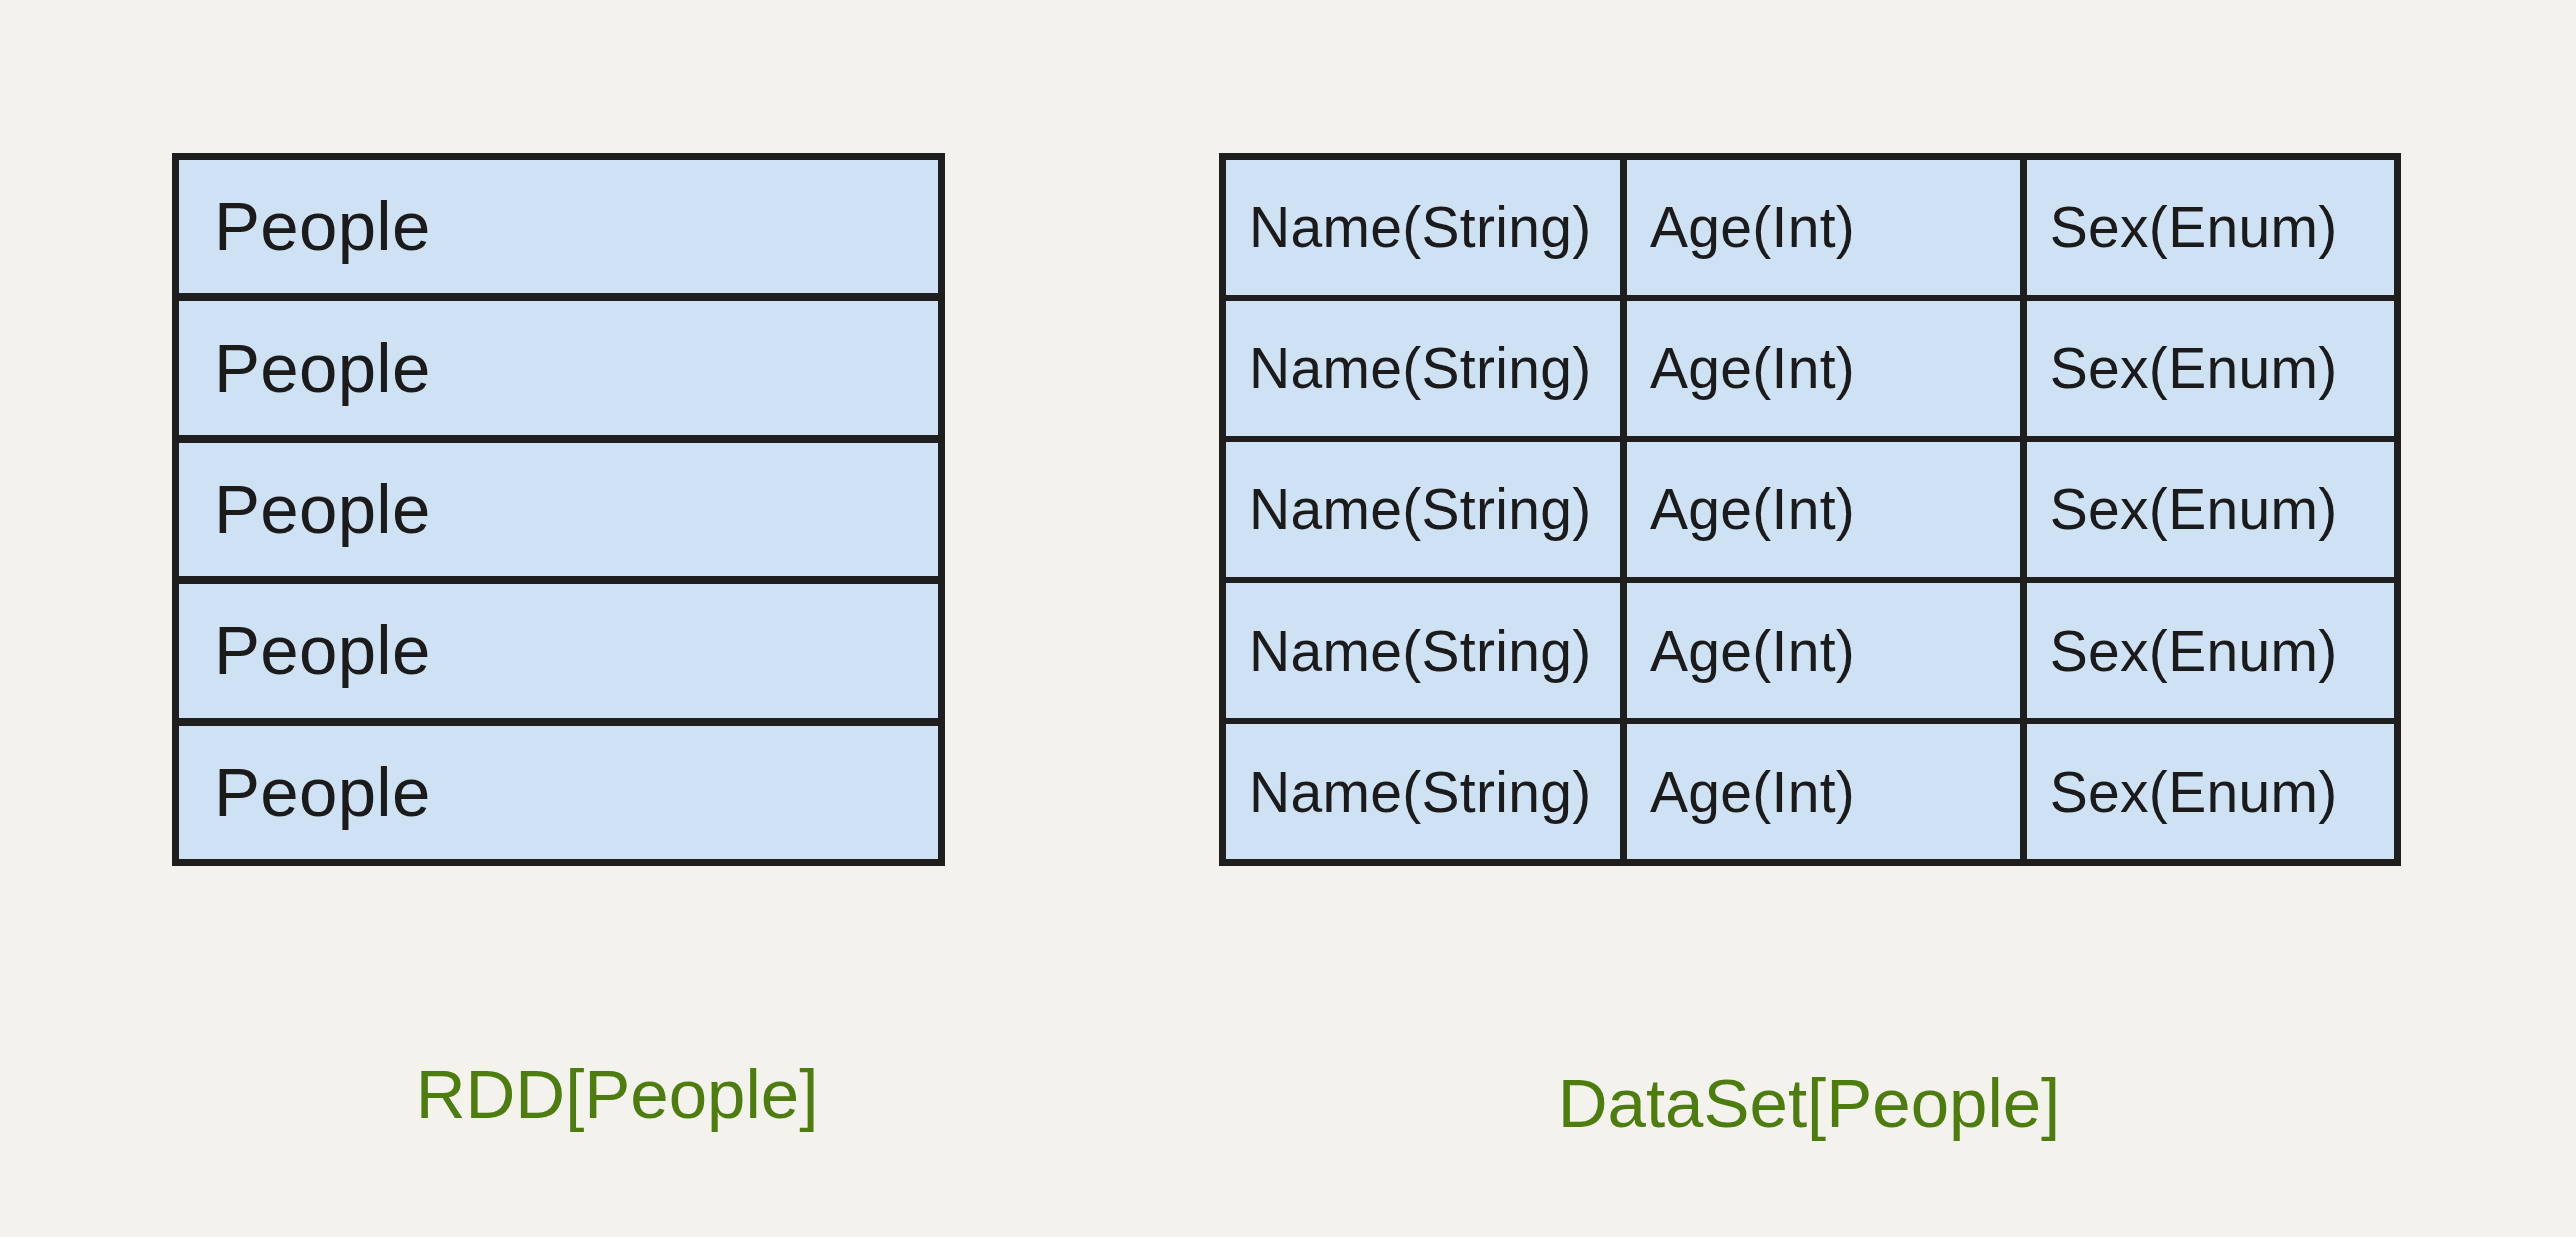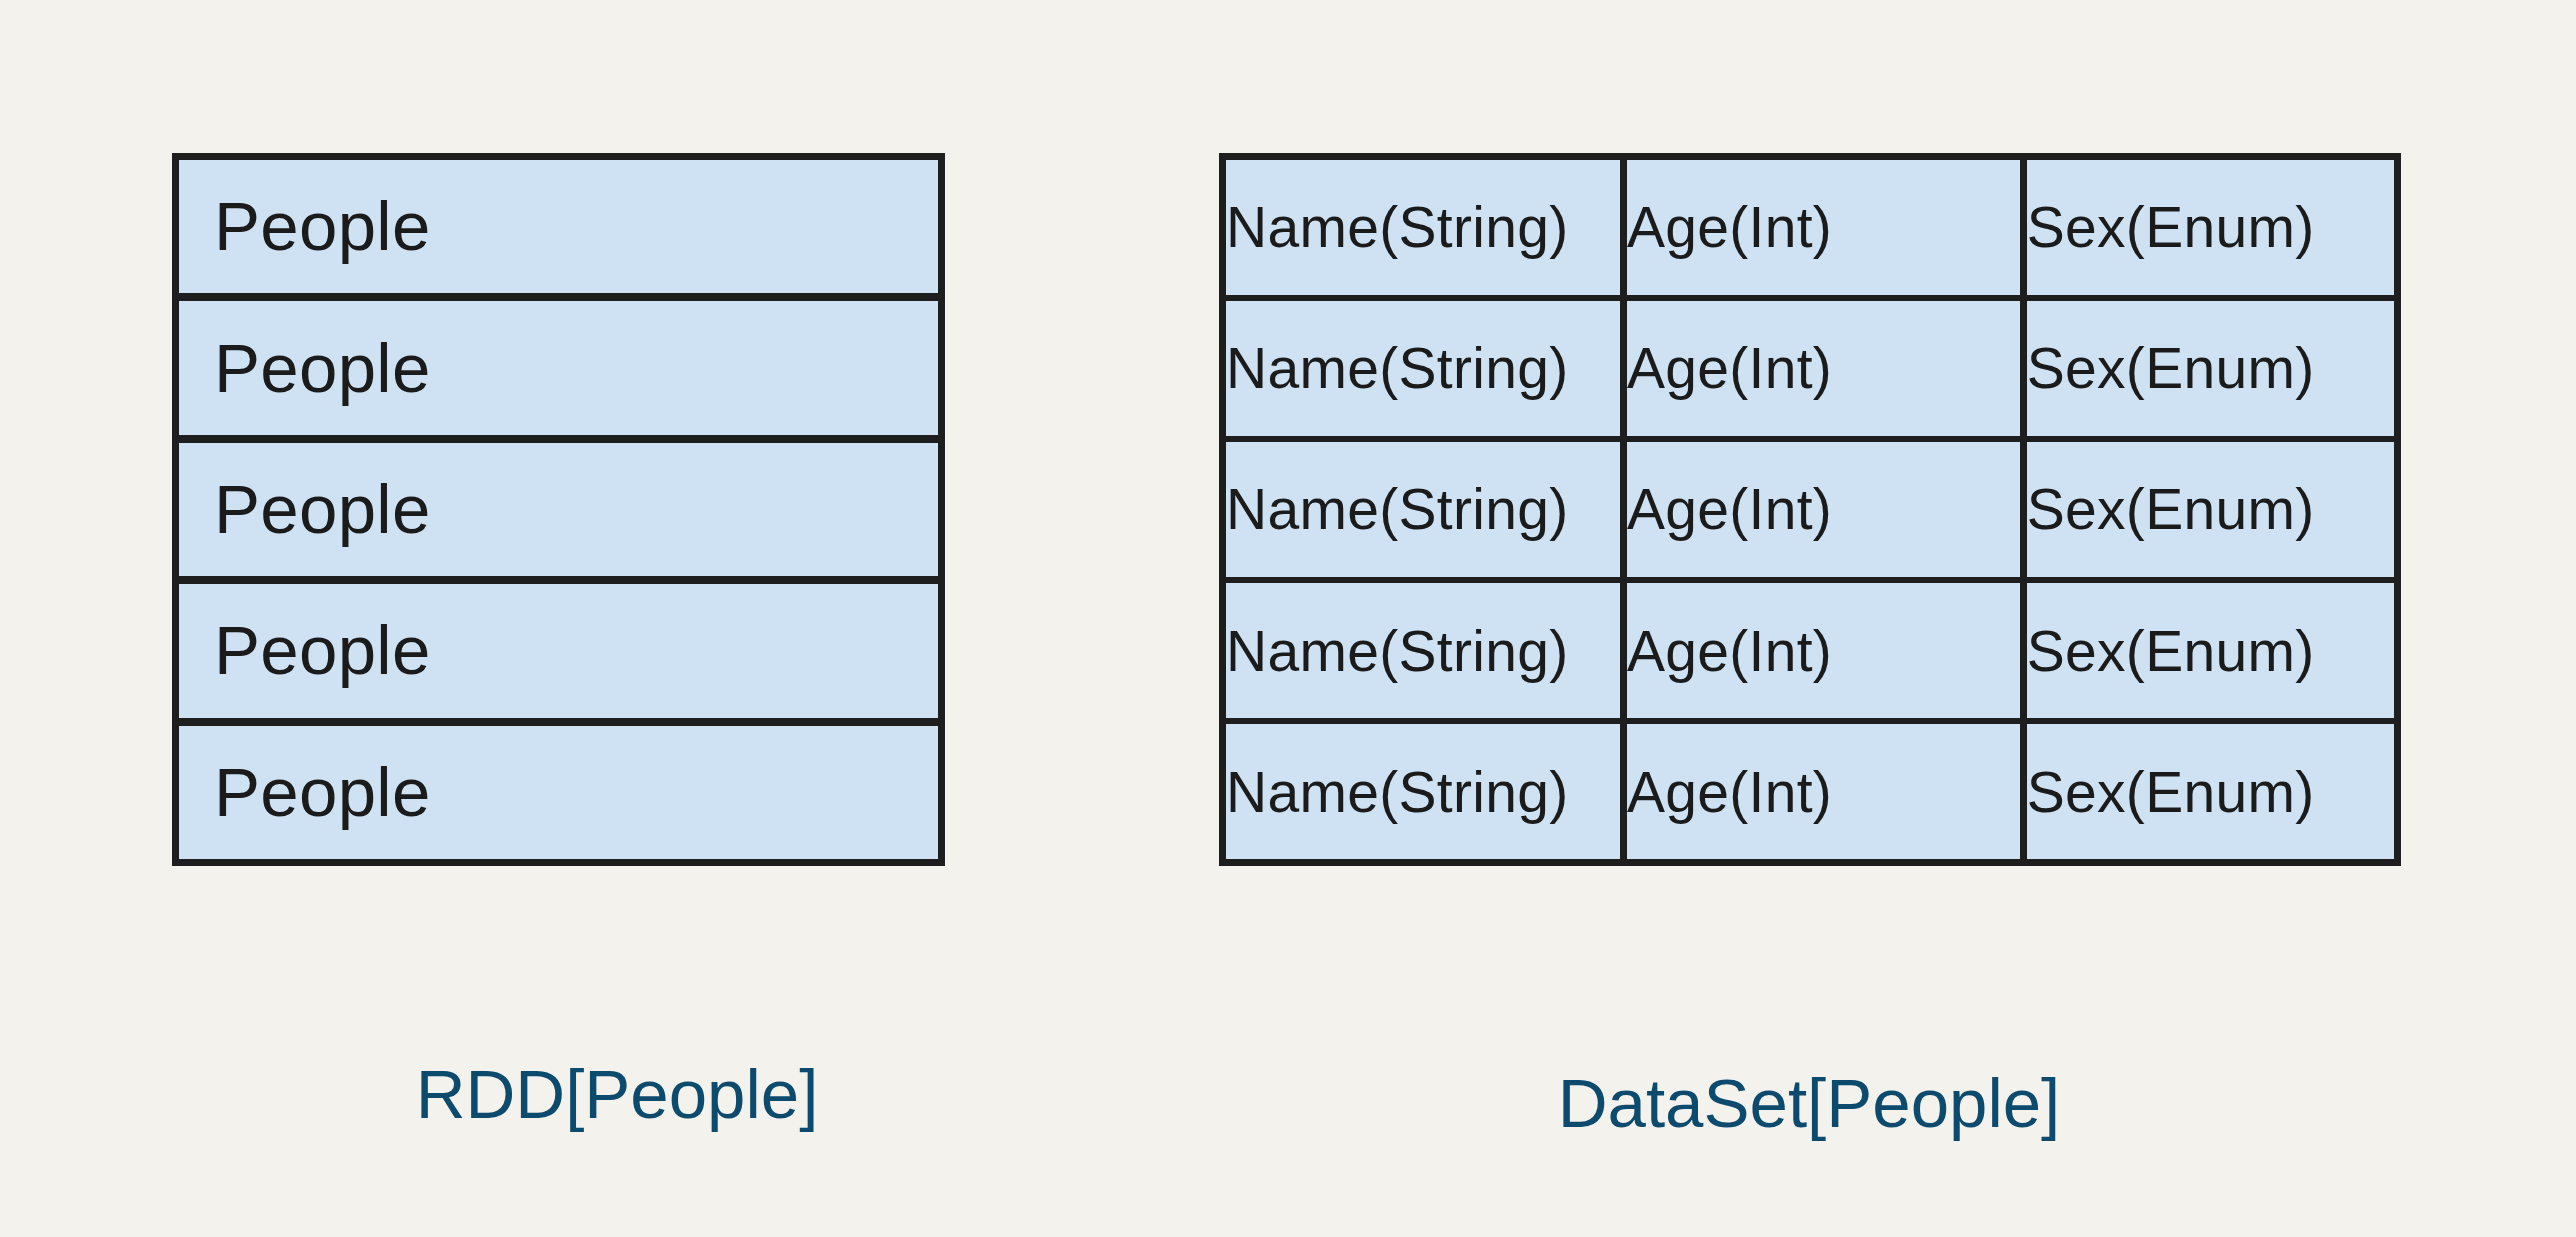--- a/index.html
+++ b/index.html
@@ -52,34 +52,35 @@
     background: #1e1e1e;          
     display: grid;
     grid-template-columns: 1.074fr 1.071fr 1fr;
     grid-template-rows: repeat(5, 1fr);
     gap: 6.5px;
   }
   .dataset-cell {
     background: #cfe2f3;
     display: flex;
     align-items: center;
+    padding-left: 23px;
     font-size: 57px;
     letter-spacing: 0.3px;
     overflow: hidden;
   }
 
   
   .caption {
     position: absolute;
     top: 1055px;
     transform: translateX(-50%);
     font-size: 69px;
     line-height: 1.15;
     white-space: nowrap;
-    color: #0c4a6e;
+    color: #4d7c0f;
   }
   .caption-rdd     { left: 617px; }
   .caption-dataset { left: 1809px; margin-top: 9px; }
 </style>
 </head>
 <body>
 
 <div class="rdd-table">
   <div class="rdd-row">
     <span>People</span>

